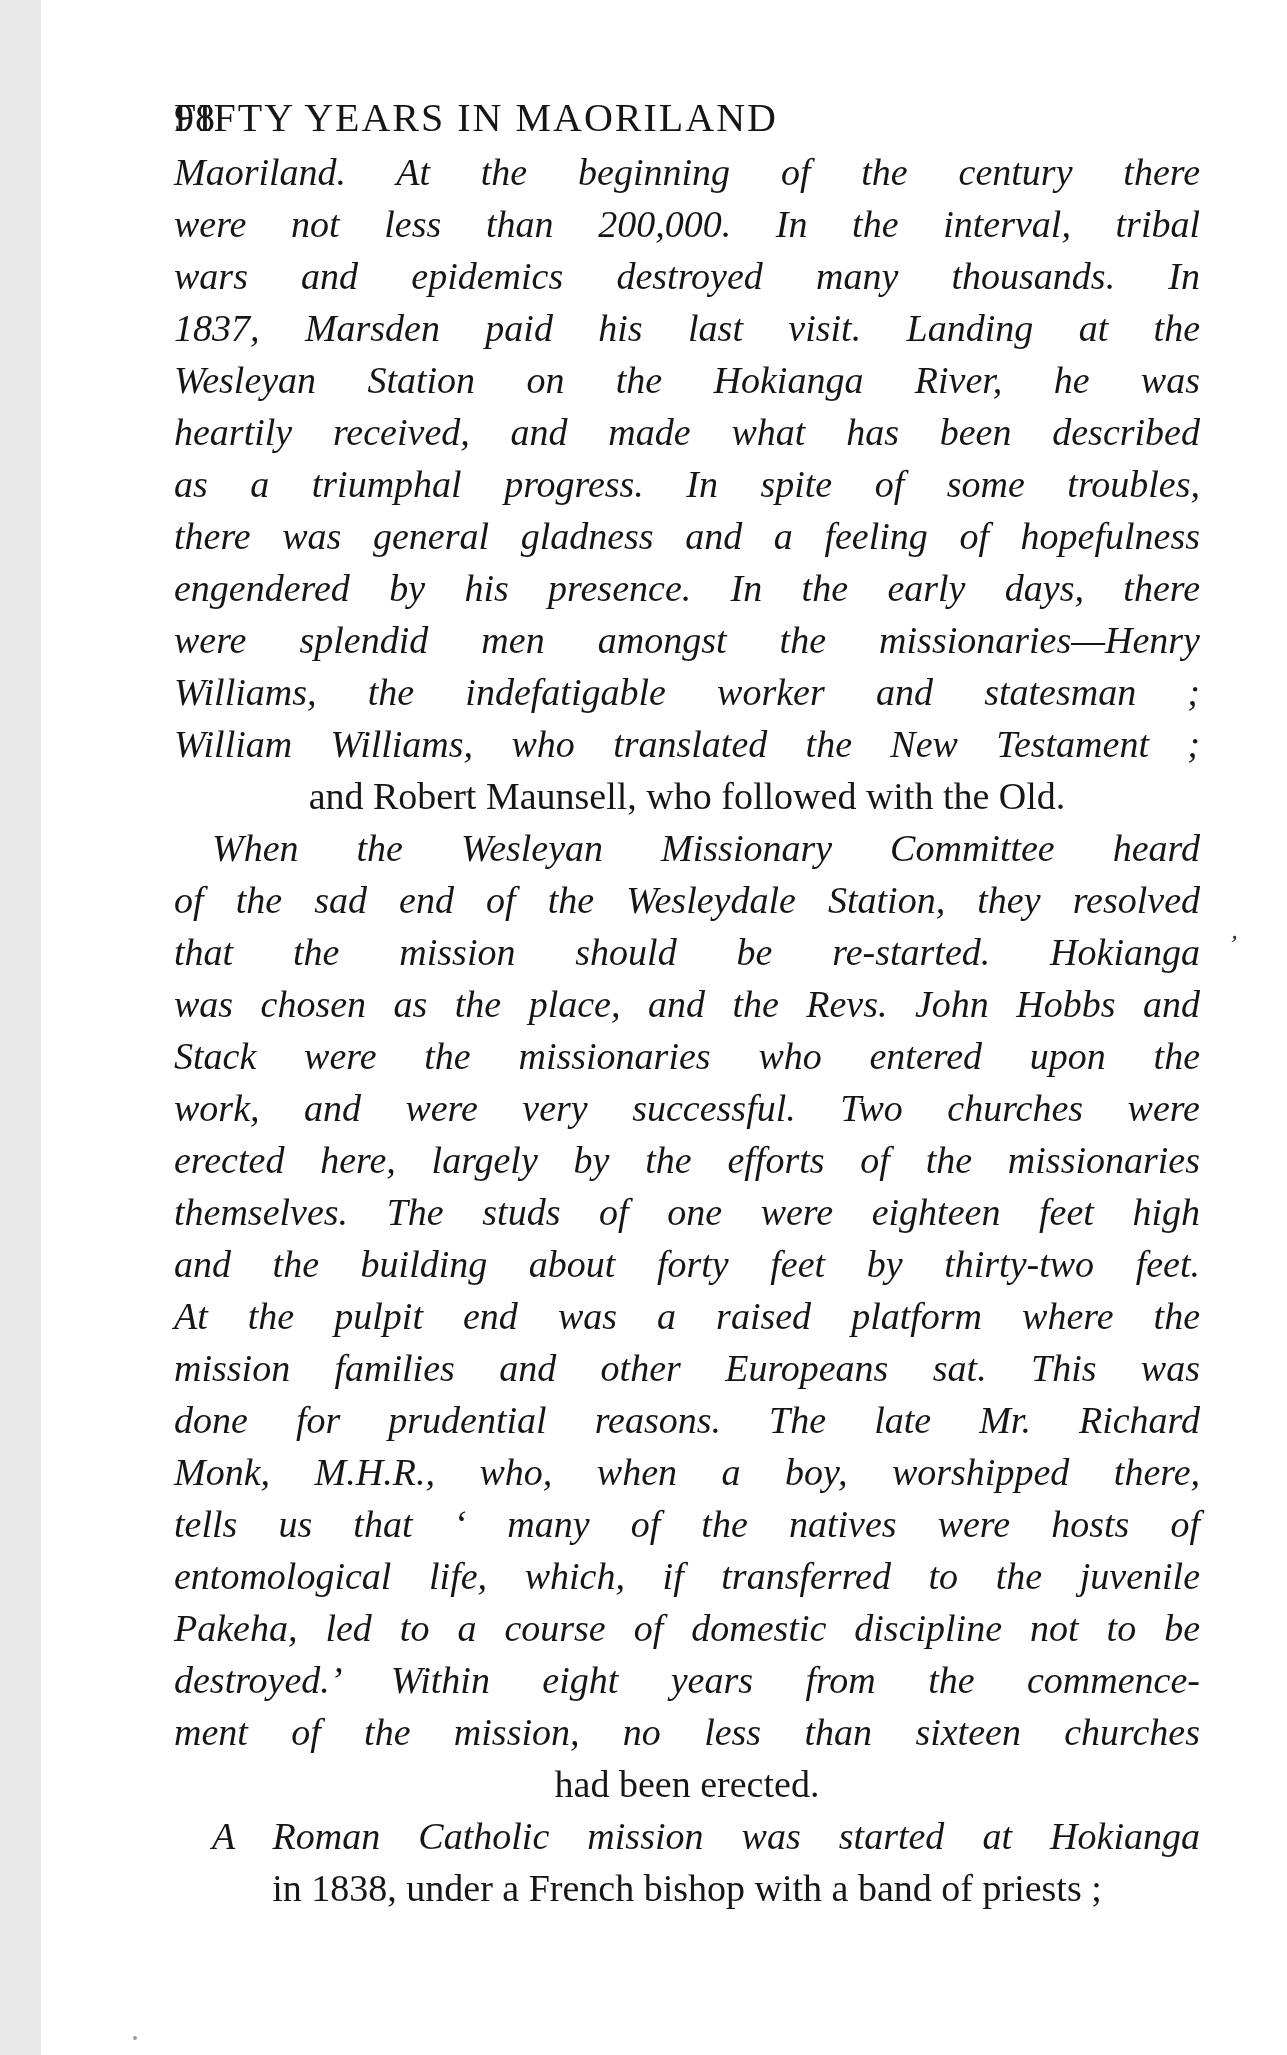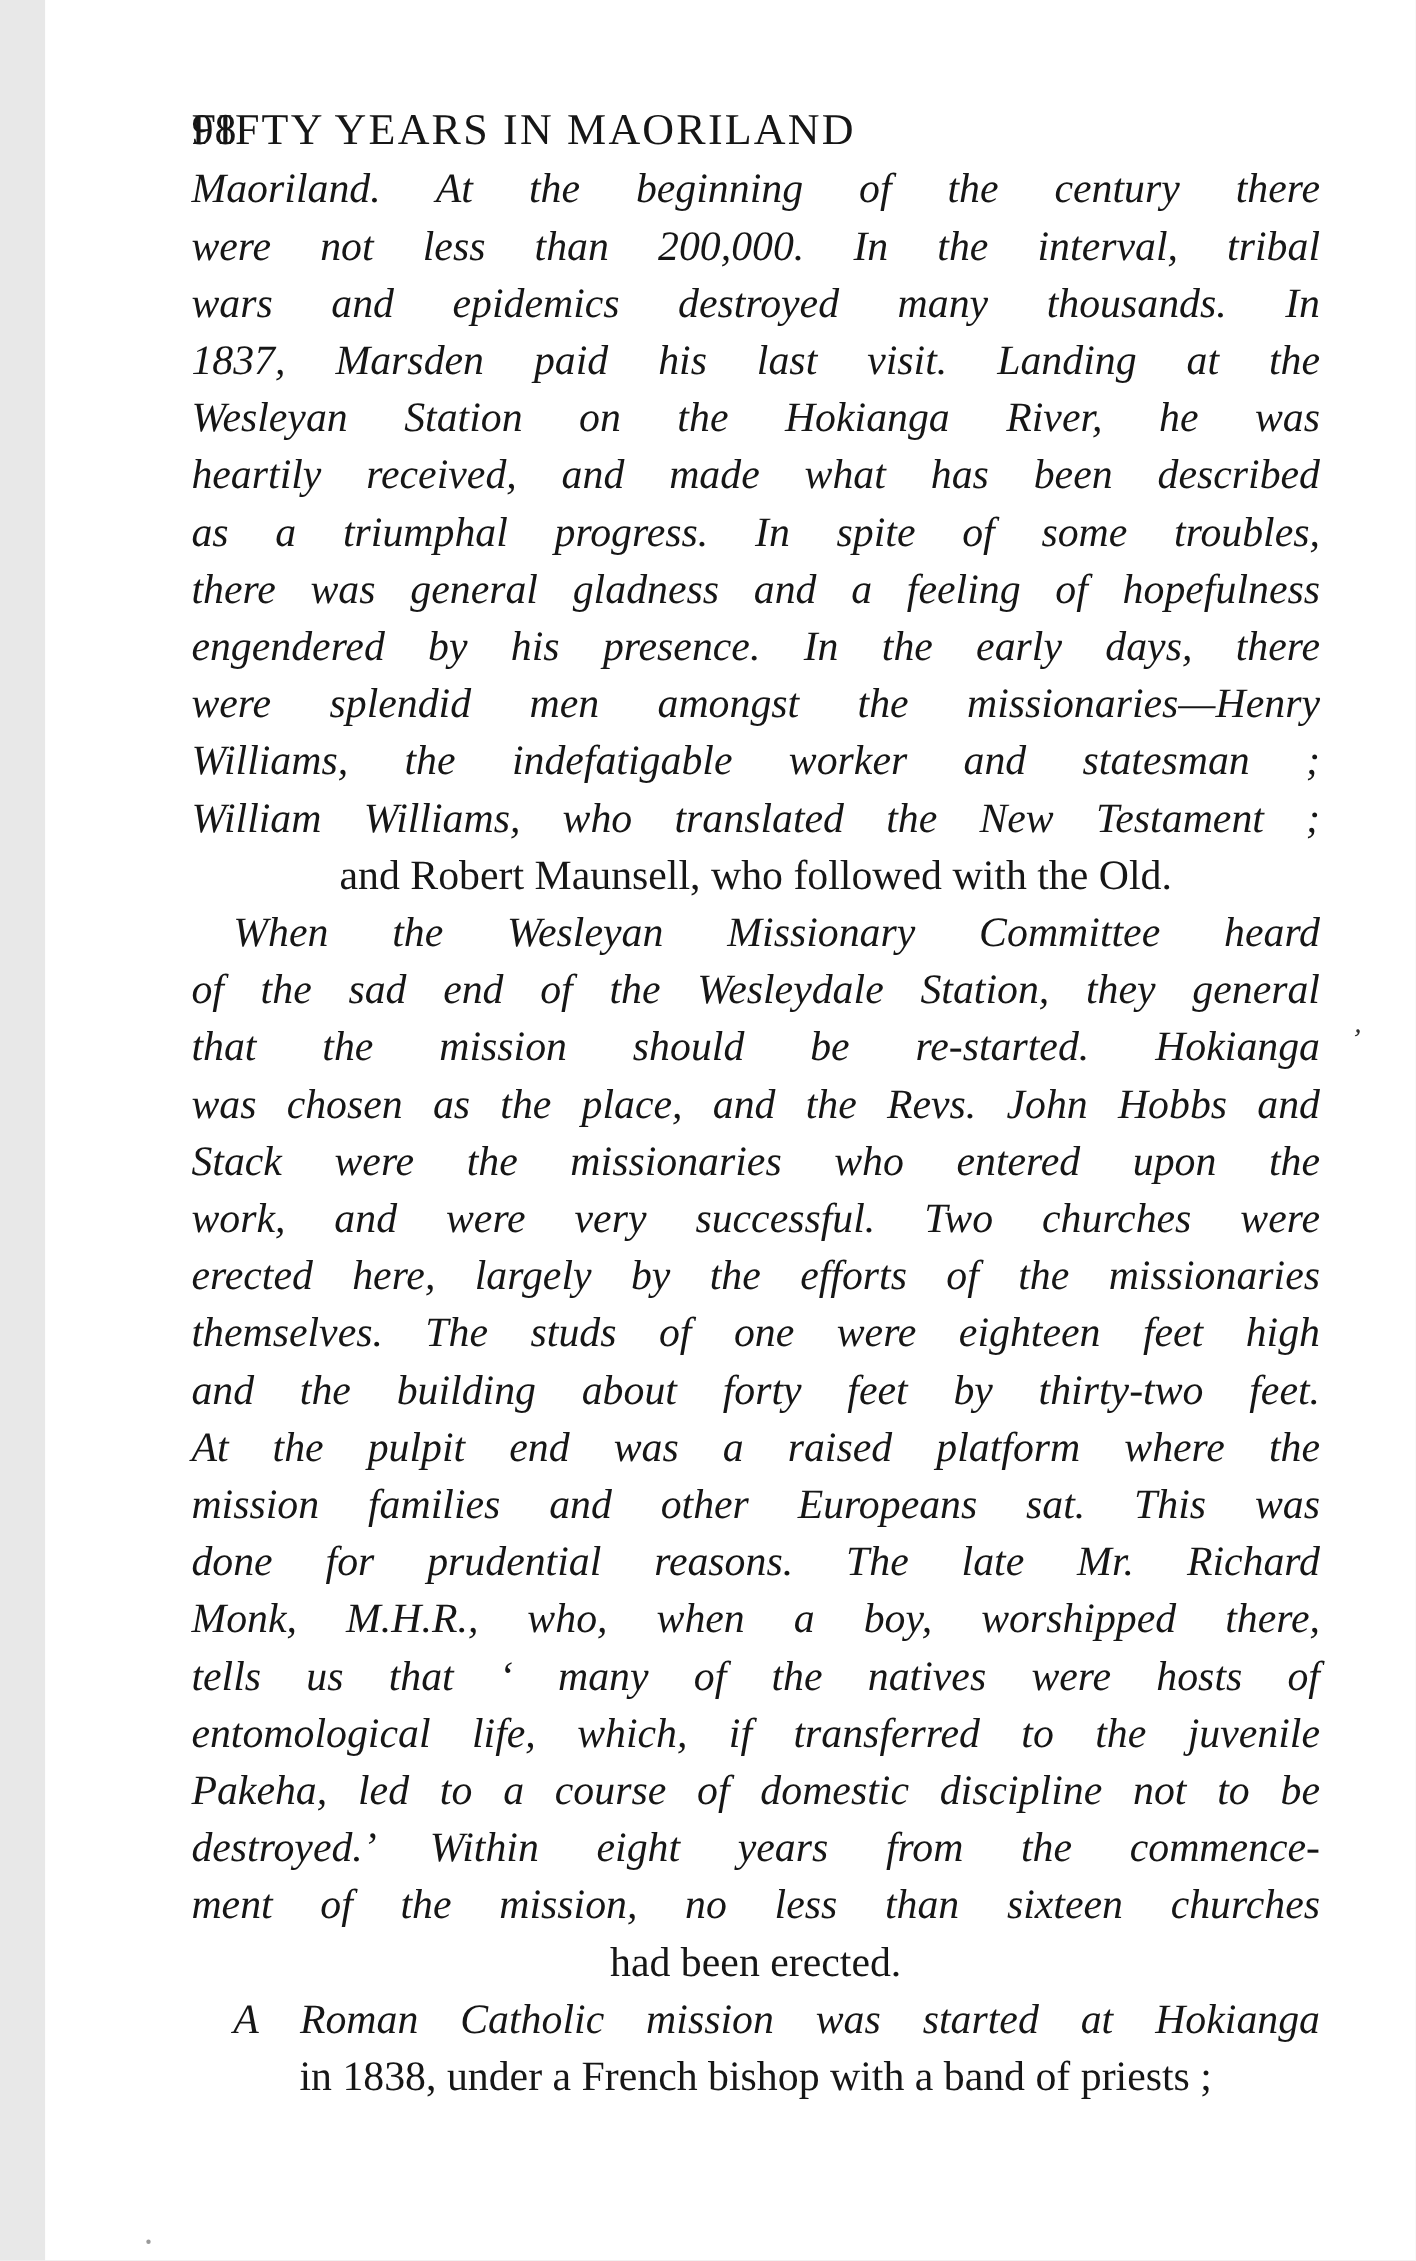--- a/index.html
+++ b/index.html
@@ -96,21 +96,21 @@
       <div class="line just">Wesleyan Station on the Hokianga River, he was</div>
       <div class="line just">heartily received, and made what has been described</div>
       <div class="line just">as a triumphal progress.  In spite of some troubles,</div>
       <div class="line just">there was general gladness and a feeling of hopefulness</div>
       <div class="line just">engendered by his presence.  In the early days, there</div>
       <div class="line just">were splendid men amongst the missionaries—Henry</div>
       <div class="line just">Williams, the indefatigable worker and statesman ;</div>
       <div class="line just">William Williams, who translated the New Testament ;</div>
       <div class="line">and Robert Maunsell, who followed with the Old.</div>
       <div class="line just indent">When the Wesleyan Missionary Committee heard</div>
-      <div class="line just">of the sad end of the Wesleydale Station, they general</div>
+      <div class="line just">of the sad end of the Wesleydale Station, they resolved</div>
       <div class="line just">that the mission should be re-started.  Hokianga</div>
       <div class="line just">was chosen as the place, and the Revs. John Hobbs and</div>
       <div class="line just">Stack were the missionaries who entered upon the</div>
       <div class="line just">work, and were very successful.  Two churches were</div>
       <div class="line just">erected here, largely by the efforts of the missionaries</div>
       <div class="line just">themselves.  The studs of one were eighteen feet high</div>
       <div class="line just">and the building about forty feet by thirty-two feet.</div>
       <div class="line just">At the pulpit end was a raised platform where the</div>
       <div class="line just">mission families and other Europeans sat.  This was</div>
       <div class="line just">done for prudential reasons.  The late Mr. Richard</div>

